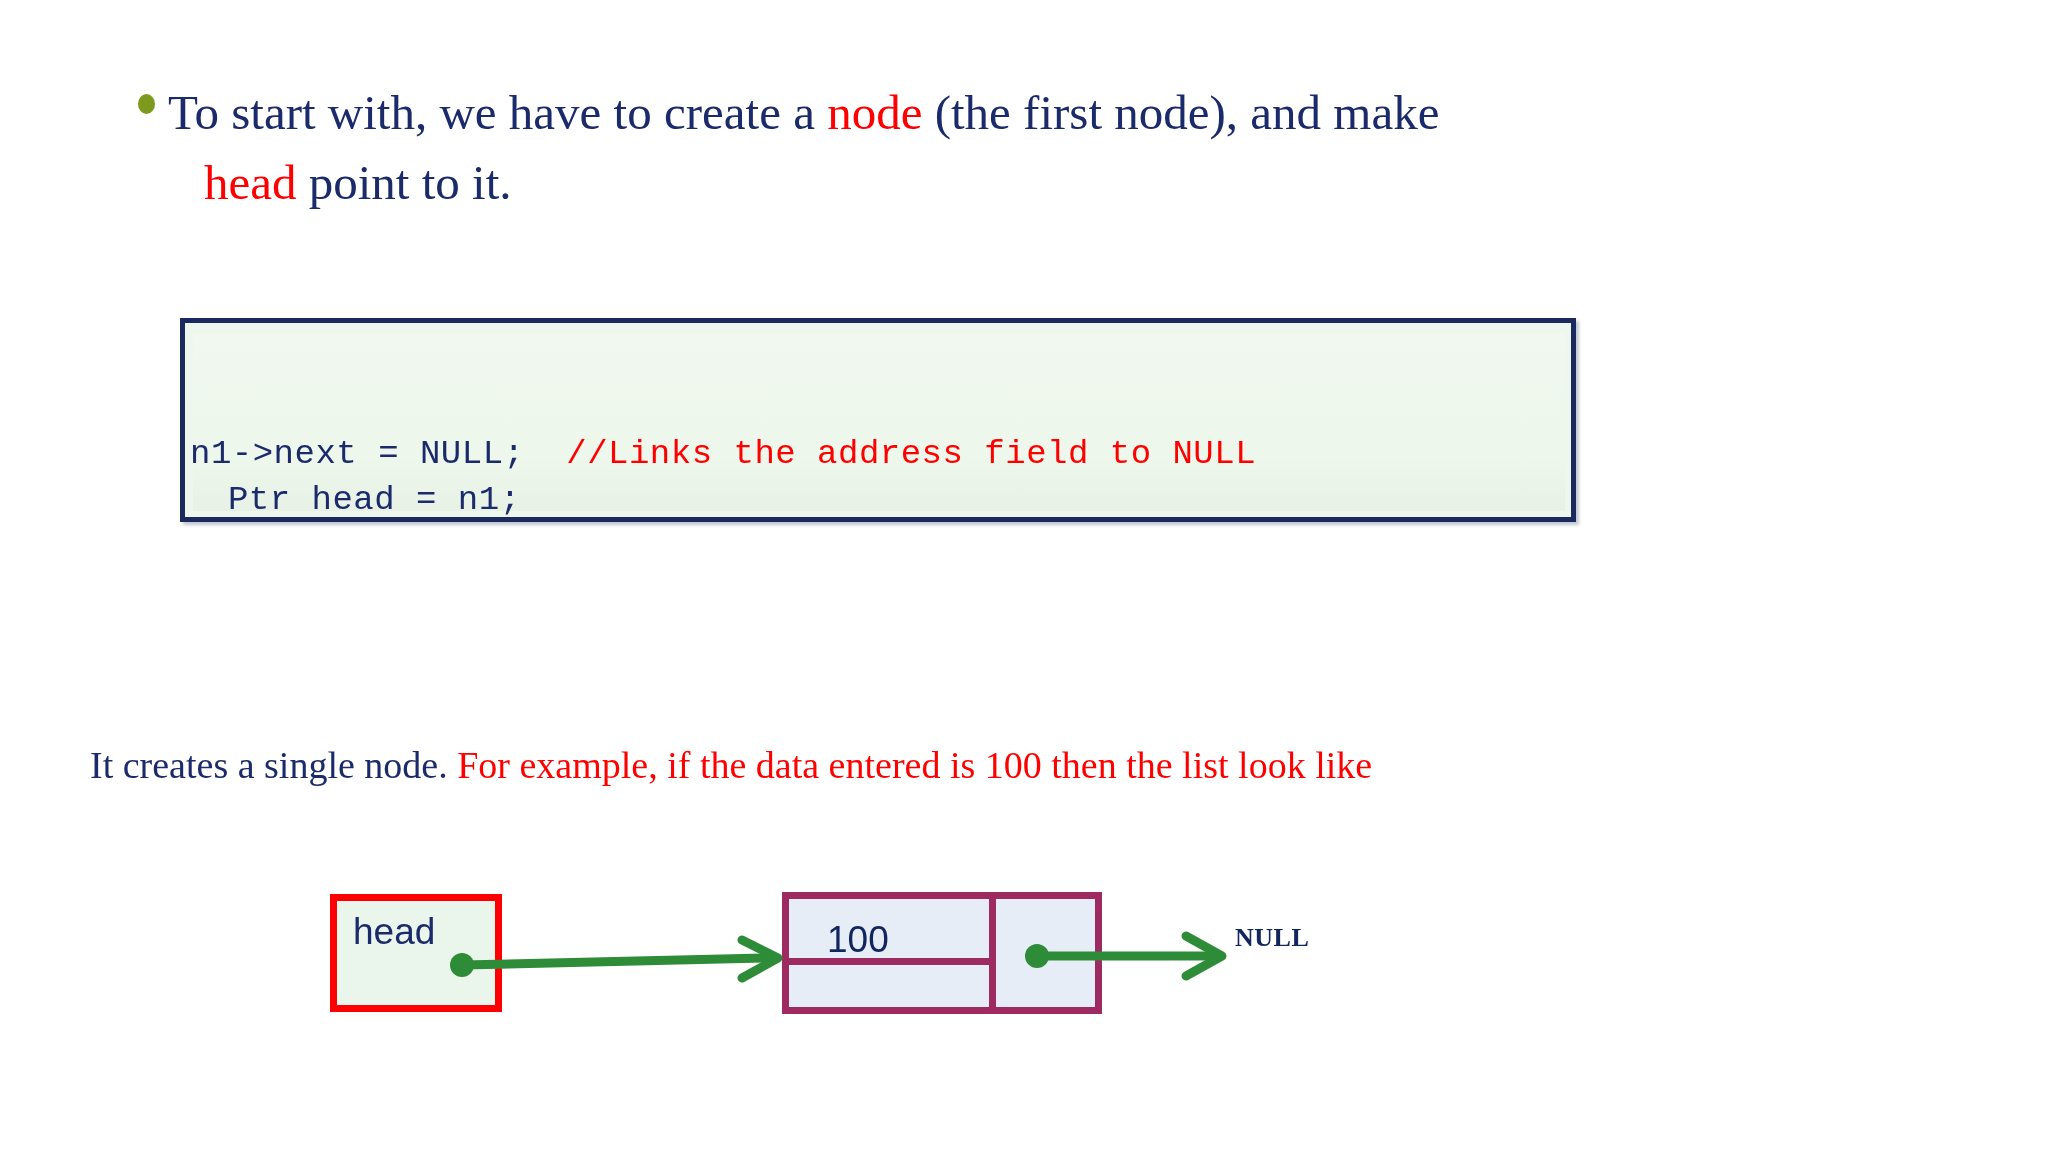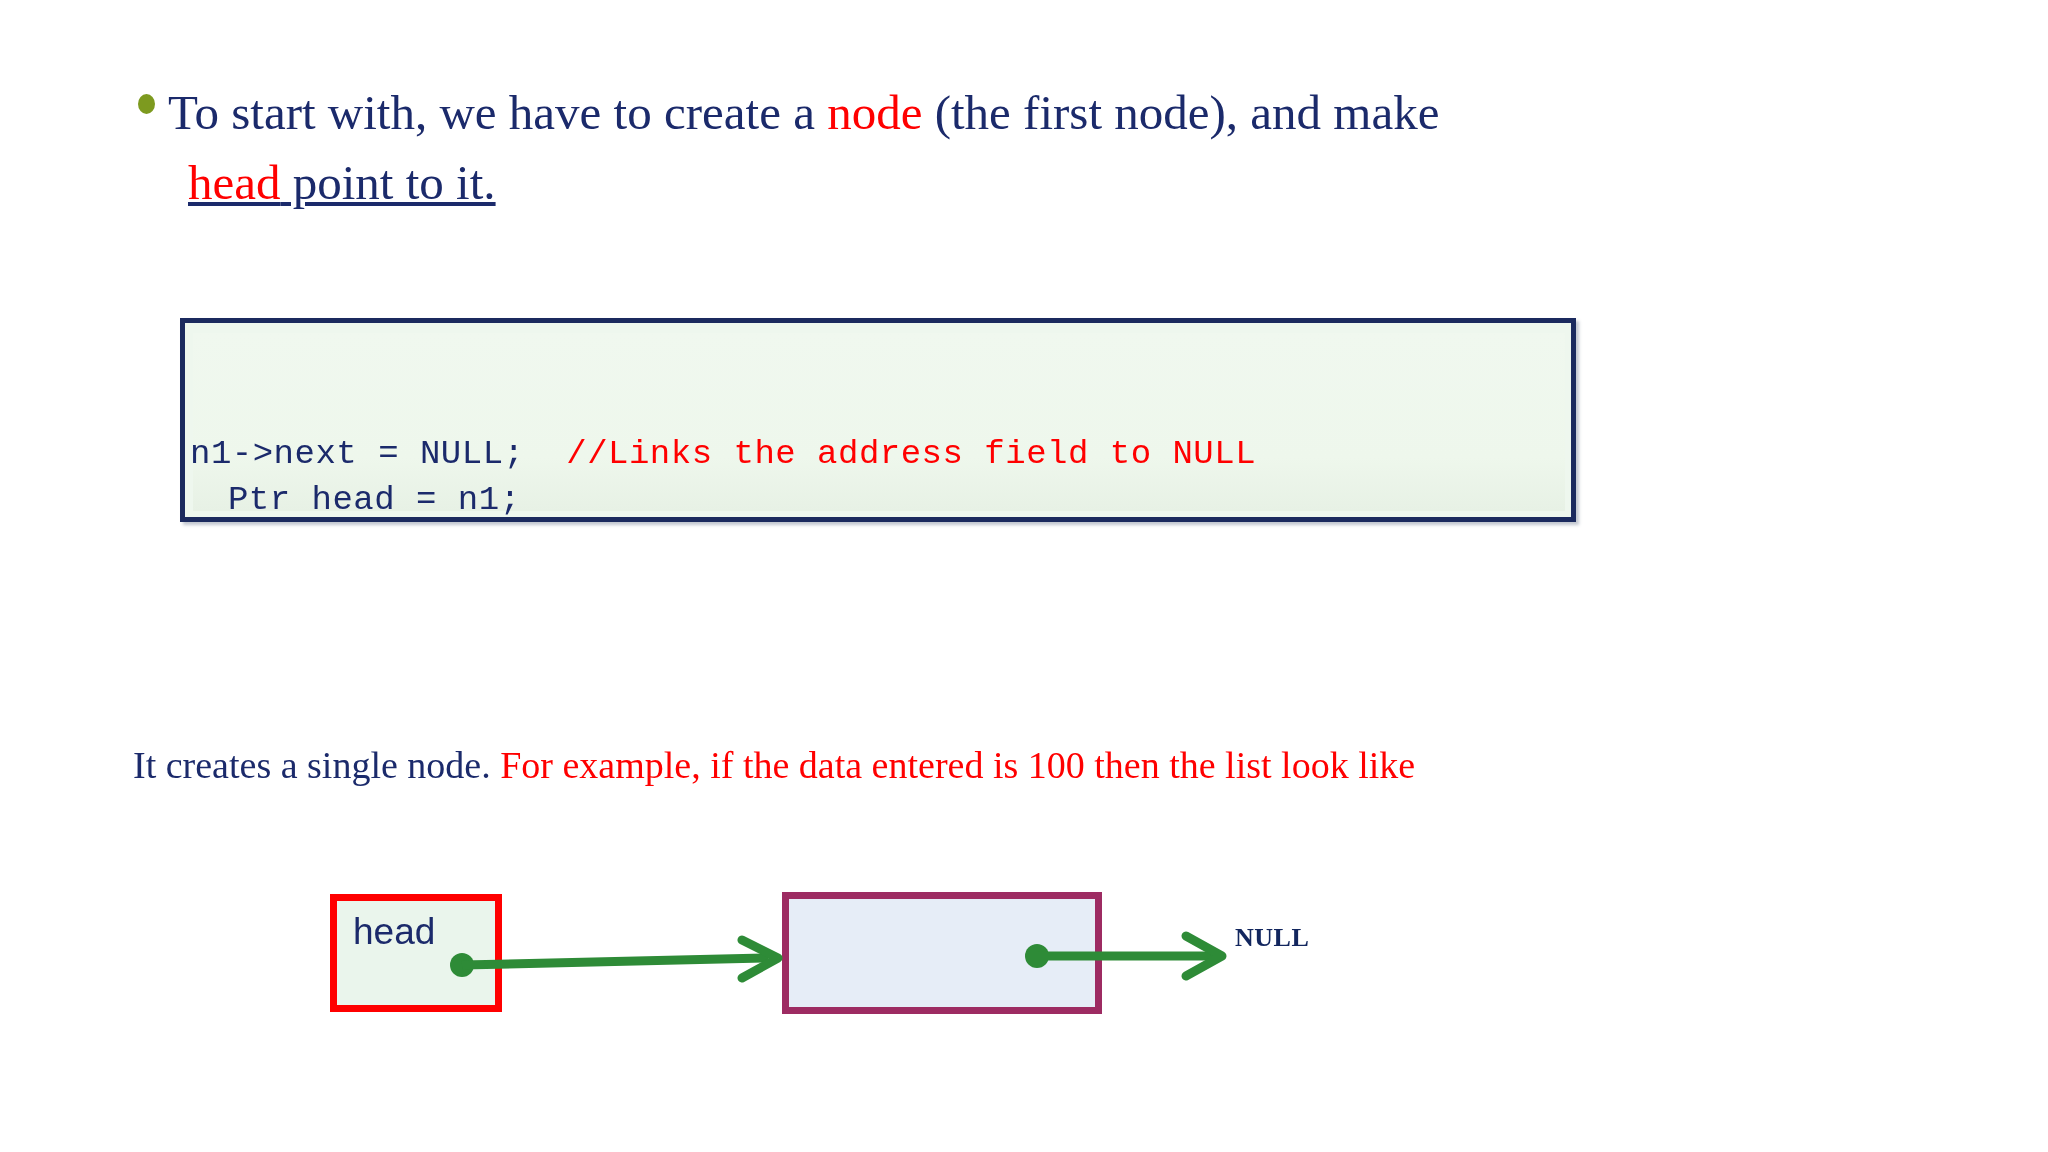--- a/index.html
+++ b/index.html
@@ -34,22 +34,21 @@
   #bullet-text {
     margin-left: 30px;
     font-size: 49px;
     line-height: 1.42;
     color: #1b2a6b;
     font-family: "Liberation Serif", serif;
     white-space: normal;
   }
   #bullet-line2 {
     display: block;
-    margin-left: 20px;
-    text-decoration: underline;
+    margin-left: 36px;
   }
   .red-word { color: #ff0000; }
   .navy-word { color: #1b2a6b; }
 
   
   #code-block {
     position: absolute;
     left: 180px;
     top: 318px;
     width: 1396px;
@@ -85,21 +84,20 @@
   
   #explain-block {
     position: absolute;
     left: 90px;
     top: 740px;
     width: 1500px;
     font-size: 38px;
     line-height: 1.35;
     color: #1b2a6b;
     font-family: "Liberation Serif", serif;
-    margin-left: 43px;
   }
 
   
   #diagram {
     position: absolute;
     left: 0px;
     top: 860px;
     width: 2048px;
     height: 240px;
   }
@@ -202,20 +200,26 @@
 
 <div id="explain-block"><span class="navy-word">It creates a single node. </span><span class="red-word">For example, if the data entered is 100 then the list look like</span></div>
 
 <div id="diagram">
 
   <div id="head-box">
     <span id="head-label">head</span>
   </div>
 
   <div id="node-box">
+    <div id="node-left">
+      <div id="node-data">
+        <span id="node-data-value">100</span>
+      </div>
+      <div id="node-data-empty"></div>
+    </div>
     <div id="node-ptr"></div>
   </div>
 
   <svg class="arrow-svg" viewBox="0 0 2048 240" xmlns="http://www.w3.org/2000/svg">
 
     <circle cx="462" cy="105" r="12" fill="#2e8b37"></circle>
 
     <line x1="462" y1="105" x2="768" y2="98" stroke="#2e8b37" stroke-width="9"></line>
 
     <polyline points="742,80 778,98 742,118" fill="none" stroke="#2e8b37" stroke-width="9" stroke-linecap="round" stroke-linejoin="round"></polyline>

